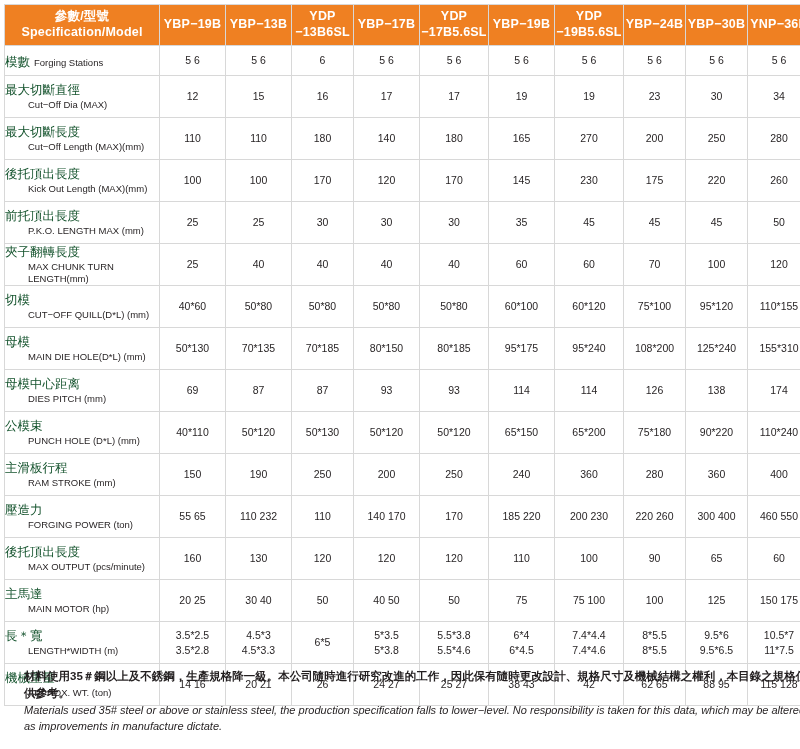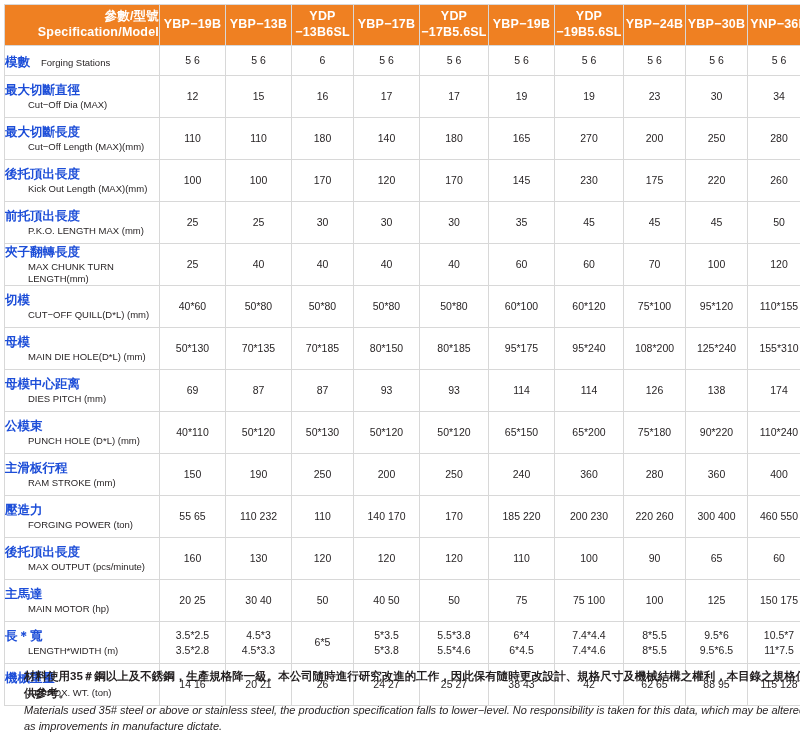--- a/index.html
+++ b/index.html
@@ -36,48 +36,48 @@
     color: #ffffff;
     font-size: 12.5px;
     font-weight: bold;
     text-align: center;
     height: 40px;
     line-height: 1.25;
     border: 1px solid #ef8022;
     letter-spacing: 0.2px;
   }
   thead th.first {
-    text-align: right;
+    text-align: center;
   }
   thead th .ln1 { display: block; }
   thead th .ln2 { display: block; }
 
   td.rowhead {
     text-align: left;
     padding: 4px 6px 4px 7px;
     line-height: 1.22;
   }
   td.rowhead .cn {
     display: block;
     font-size: 12.5px;
-    font-weight: bold;
-    color: #1d4ed8;
+    font-weight: normal;
+    color: #14532d;
   }
   td.rowhead .en {
     display: block;
     font-size: 9.5px;
     color: #231f20;
     margin-top: 1px;
     margin-left: 23px;
   }
   td.rowhead.inline .cn,
   td.rowhead.inline .en {
     display: inline;
   }
-  td.rowhead.inline .en { margin-left: 11px; }
+  td.rowhead.inline .en { margin-left: 4px; }
 
   td.val {
     text-align: center;
     font-size: 10.5px;
     color: #231f20;
     line-height: 1.35;
     padding: 3px 1px;
   }
   td.val .two {
     display: block;

